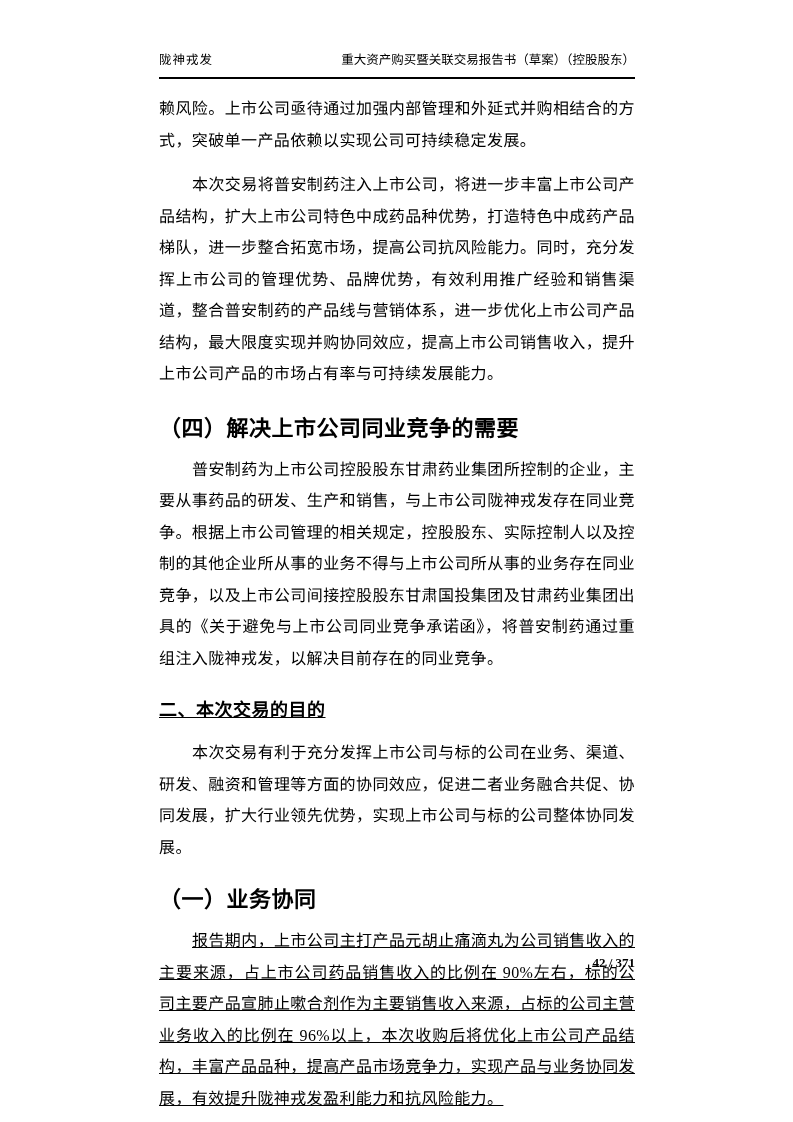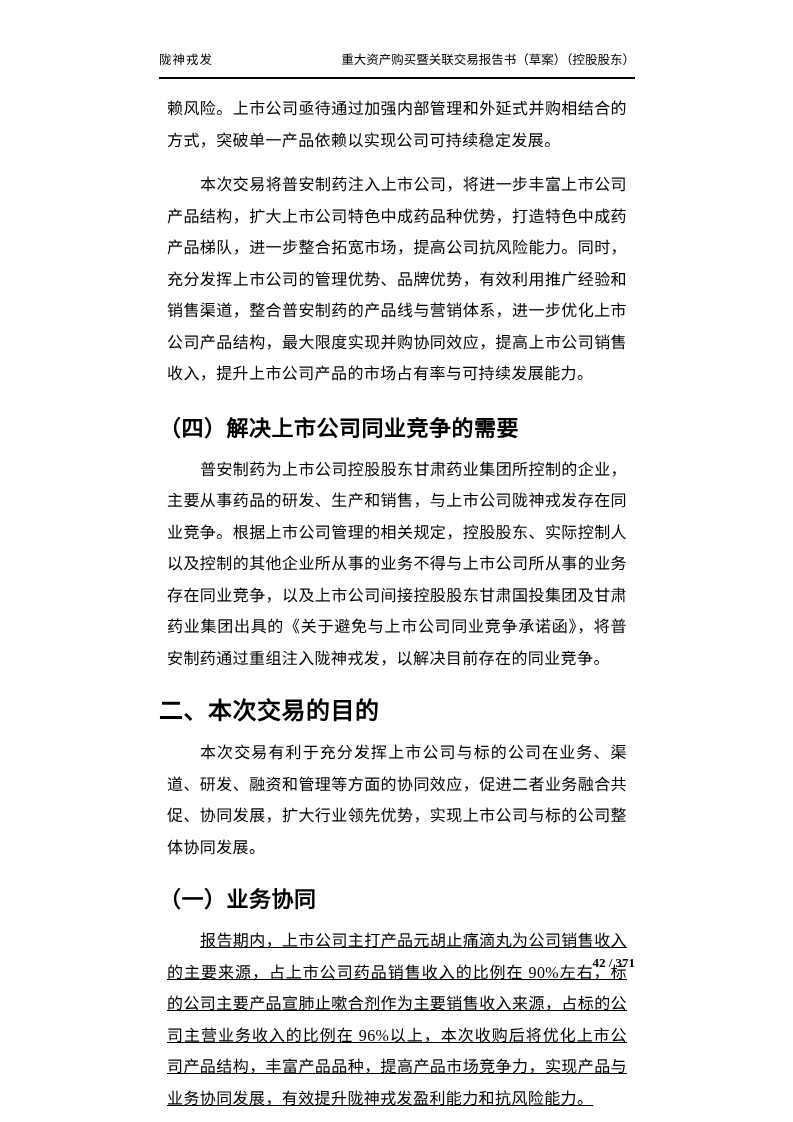--- a/index.html
+++ b/index.html
@@ -24,41 +24,41 @@
     justify-content: space-between;
     align-items: flex-end;
     border-bottom: 2px solid #000000;
     padding-bottom: 8px;
     font-size: 12.5px;
     line-height: 17px;
     white-space: nowrap;
   }
   .doc-header .left { letter-spacing: 1px; }
   .body-para {
-    margin: 8px;
+    margin: 0;
     font-size: 16px;
     line-height: 31.5px;
     text-align: justify;
     text-justify: inter-ideograph;
     letter-spacing: 0.4px;
   }
   .indent { text-indent: 33px; }
   .p-lead        { margin-top: 14px; }
   .p-transaction { margin-top: 13px; }
   .p-four        { margin-top: 12px; }
   .p-purpose     { margin-top: 12px; }
   .p-business    { margin-top: 12px; text-decoration: underline; }
   .doc-heading {
     font-family: "Liberation Sans", "DejaVu Sans", sans-serif;
     font-weight: bold;
     margin: 0;
     letter-spacing: 0.5px;
   }
   .h-sub  { font-size: 22px; line-height: 26px; }
-  .h-main { font-size: 24px; line-height: 29px; }
+  .h-main { font-size: 18px; line-height: 29px; text-decoration: underline; }
   .h-four     { margin-top: 26px; }
   .h-purpose  { margin-top: 22px; }
   .h-business { margin-top: 24px; }
   .h-channel  { margin-top: 20px; }
   .page-number {
     position: absolute;
     top: 955px;
     right: 113px;
     font-size: 13px;
     font-weight: bold;

